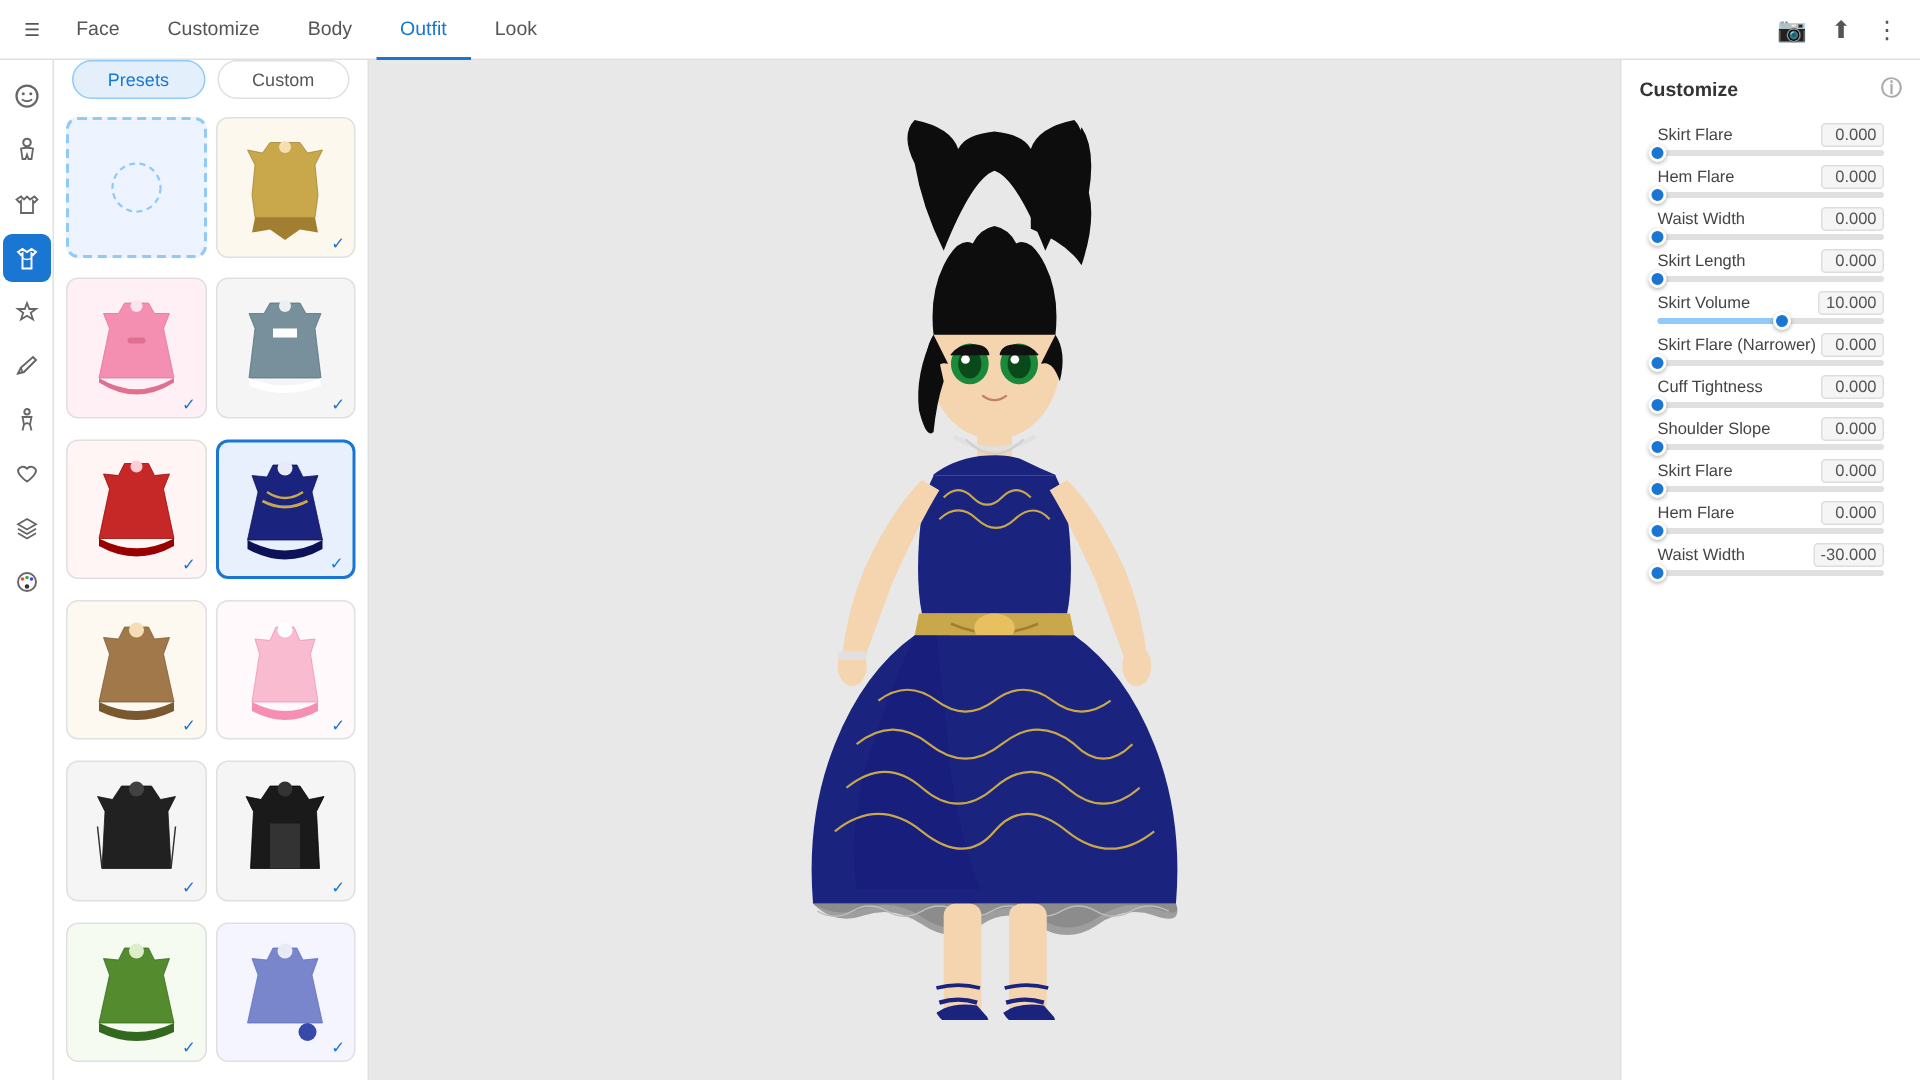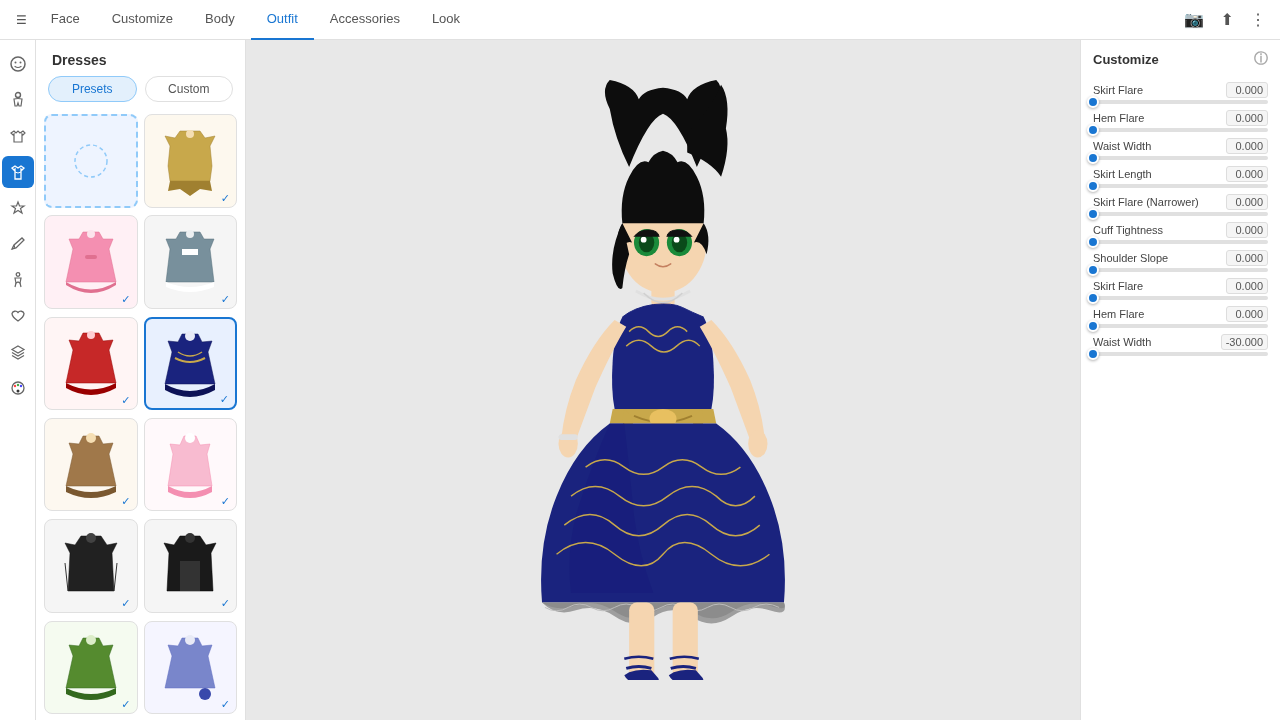--- a/index.html
+++ b/index.html
@@ -85,21 +85,21 @@
     .right-panel-info { color: #aaa; font-size: 14px; cursor: pointer; }
     .edit-texture-btn {
       margin: 0 10px 8px; padding: 6px 0; background: #fff; border: 1px solid #ccc;
       border-radius: 4px; font-size: 12px; color: #333; cursor: pointer; text-align: center;
     }
     .params-header { padding: 6px 12px; font-size: 12px; font-weight: 600; color: #333; }
     .save-custom-btn {
       margin: 0 10px 6px; padding: 5px 0; background: #fff; border: 1px solid #ccc;
       border-radius: 4px; font-size: 12px; color: #333; cursor: pointer; text-align: center;
     }
-    .params-list { flex: 1; overflow-y: auto; padding: 4px 0; }
+    .params-list { flex: 1; overflow-y: auto; padding: 4px 12px; }
     .param-row { padding: 4px 12px 2px; }
     .param-label-row { display: flex; justify-content: space-between; align-items: center; margin-bottom: 2px; }
     .param-label { font-size: 11px; color: #444; }
     .param-value {
       font-size: 11px; color: #555; background: #f5f5f5; border: 1px solid #ddd;
       border-radius: 3px; padding: 1px 4px; min-width: 42px; text-align: right;
     }
     .param-slider-track {
       width: 100%; height: 4px; background: #e0e0e0; border-radius: 2px; position: relative; cursor: pointer;
     }
@@ -121,21 +121,20 @@
 </head>
 <body>
 
 <div class="top-nav">
   <div class="nav-menu-icon">☰</div>
   <div class="nav-tabs">
     <div class="nav-tab">Face</div>
     <div class="nav-tab">Customize</div>
     <div class="nav-tab">Body</div>
     <div class="nav-tab active">Outfit</div>
-    <div class="nav-tab">Accessories</div>
     <div class="nav-tab">Look</div>
   </div>
   <div class="nav-actions">
     <button class="nav-action-btn">📷</button>
     <button class="nav-action-btn">⬆</button>
     <button class="nav-action-btn">⋮</button>
   </div>
 </div>
 
 <div class="main">
@@ -201,21 +200,20 @@
           <circle cx="9" cy="9" r="6" stroke="#666" stroke-width="1.3"></circle>
           <circle cx="6" cy="7" r="1.2" fill="#f44"></circle>
           <circle cx="9" cy="6" r="1.2" fill="#4a4"></circle>
           <circle cx="12" cy="7" r="1.2" fill="#44f"></circle>
           <circle cx="9" cy="12" r="1.5" fill="#333"></circle>
         </svg>
     </button>
   </div>
 
   <div class="dress-panel">
-    <div class="dress-panel-header">Dresses</div>
     <div class="dress-panel-tabs">
       <button class="dress-tab-btn active">Presets</button>
       <button class="dress-tab-btn">Custom</button>
     </div>
     <div class="dress-grid">
 
       <div class="dress-item empty" style="border: 2px dashed #90caf9; background: #eef4ff;">
         <svg width="40" height="40" viewBox="0 0 40 40">
             <circle cx="20" cy="20" r="16" fill="none" stroke="#90caf9" stroke-width="1.5" stroke-dasharray="4 3"></circle>
           </svg>
@@ -481,20 +479,30 @@
         <div class="param-label-row">
           <span class="param-label">Skirt Length</span>
           <span class="param-value">0.000</span>
         </div>
         <div class="param-slider-track">
           <div class="param-slider-fill" style="width:0%"></div>
           <div class="param-slider-thumb" style="left:0%"></div>
         </div>
       </div>
 
+      <div class="param-row">
+        <div class="param-label-row">
+          <span class="param-label">Skirt Volume</span>
+          <span class="param-value">10.000</span>
+        </div>
+        <div class="param-slider-track">
+          <div class="param-slider-fill" style="width:55%"></div>
+          <div class="param-slider-thumb" style="left:55%"></div>
+        </div>
+      </div>
 
       <div class="param-row">
         <div class="param-label-row">
           <span class="param-label">Skirt Flare (Narrower)</span>
           <span class="param-value">0.000</span>
         </div>
         <div class="param-slider-track">
           <div class="param-slider-fill" style="width:0%"></div>
           <div class="param-slider-thumb" style="left:0%"></div>
         </div>

